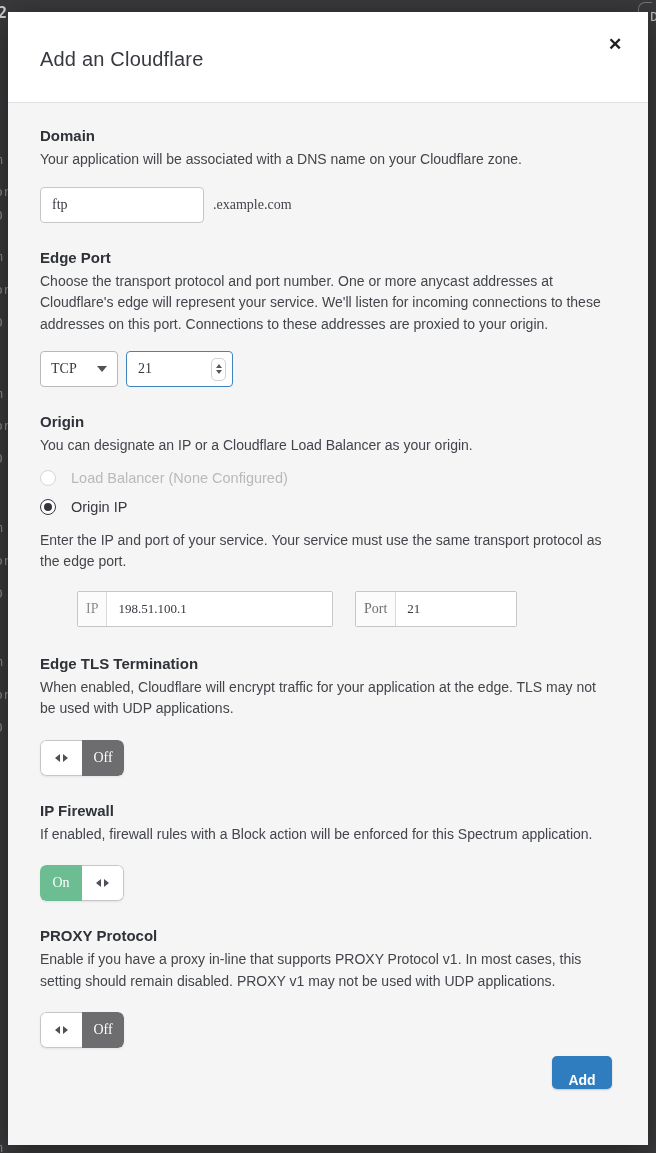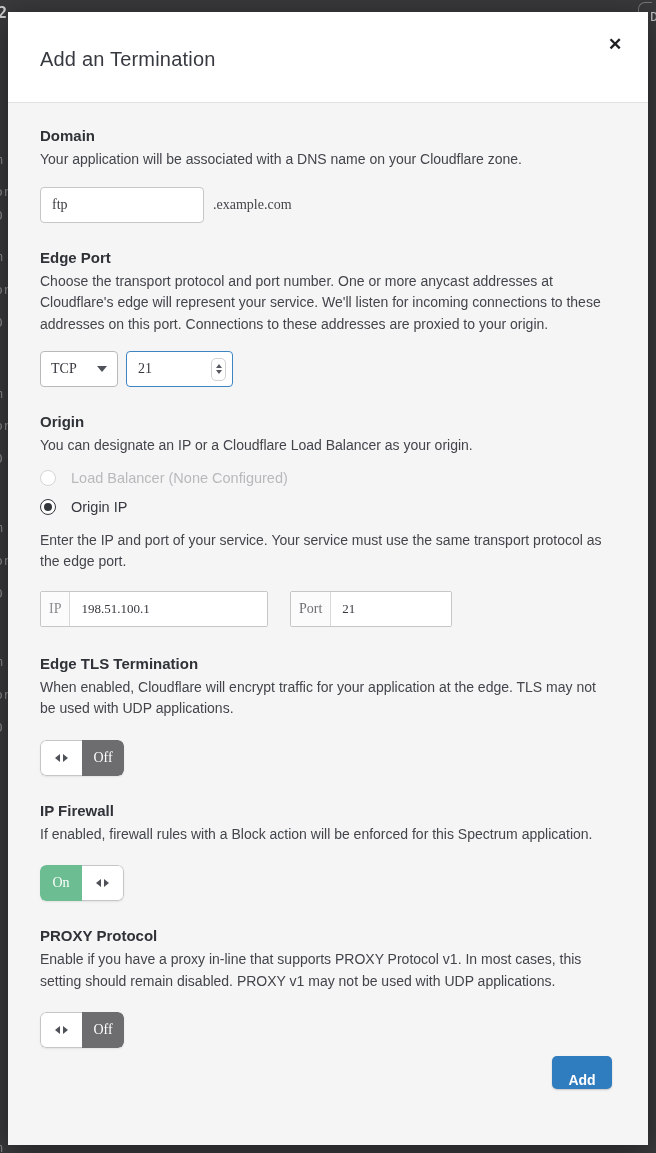--- a/index.html
+++ b/index.html
@@ -67,21 +67,21 @@
   .radio-row.disabled .radio-outer { border-color:#d6d6d8; }
   .radio-row.disabled .radio-label { color:#b9b9bc; }
 
   
   .prefix-group { height:36px; background:#fff; border:1px solid #c6c6c9; border-radius:2px;
            display:flex; align-items:stretch; overflow:hidden; }
   .prefix-group .prefix { background:#fbfbfc; border-right:1px solid #d9d9db; display:flex; align-items:center;
            padding:0 8px; font-size:14px; color:#8c8c90; }
   .prefix-group .pg-val { border:none; outline:none; font-family:inherit; font-size:13px; color:#36393f;
            padding:0 11px; flex:1; min-width:0; }
-  .ip-group { width:228px; }
+  .ip-group { width:256px;margin-left:37px; }
   .port-group { width:162px; margin-left:22px; }
   .port-group .prefix { color:#6f7074; }
 
   
   .toggle { width:84px; height:36px; border-radius:6px; display:flex; overflow:hidden; cursor:pointer;
             box-shadow:0 1px 2px rgba(0,0,0,.08); }
   .tg-seg { width:42px; display:flex; align-items:center; justify-content:center; font-size:14px; }
   .tg-handle { background:#fff; border:1px solid #c6c6c9; }
   .toggle.off .tg-handle { border-radius:6px 0 0 6px; border-right:none; }
   .toggle.on  .tg-handle { border-radius:0 6px 6px 0; border-left:none; }
@@ -121,21 +121,21 @@
       <span class="frag" style="top: 586px;">0</span>
       <span class="frag" style="top: 654px;">m</span>
       <span class="frag" style="top: 687px;">or</span>
       <span class="frag" style="top: 720px;">0</span>
       <span class="frag" style="top: 1140px;">m</span>
     </div>
 </div>
 
 <div class="modal">
   <div class="modal-header">
-    <div class="modal-title">Add an Termination</div>
+    <div class="modal-title">Add an Cloudflare</div>
     <button class="close-btn">✕</button>
   </div>
 
   <div class="modal-body">
 
     <div class="section">
       <h2 class="sec-heading">Domain</h2>
       <p class="sec-desc">Your application will be associated with a DNS name on your Cloudflare zone.</p>
       <div class="controls">
         <input class="text-input domain-input" value="ftp" style="">

